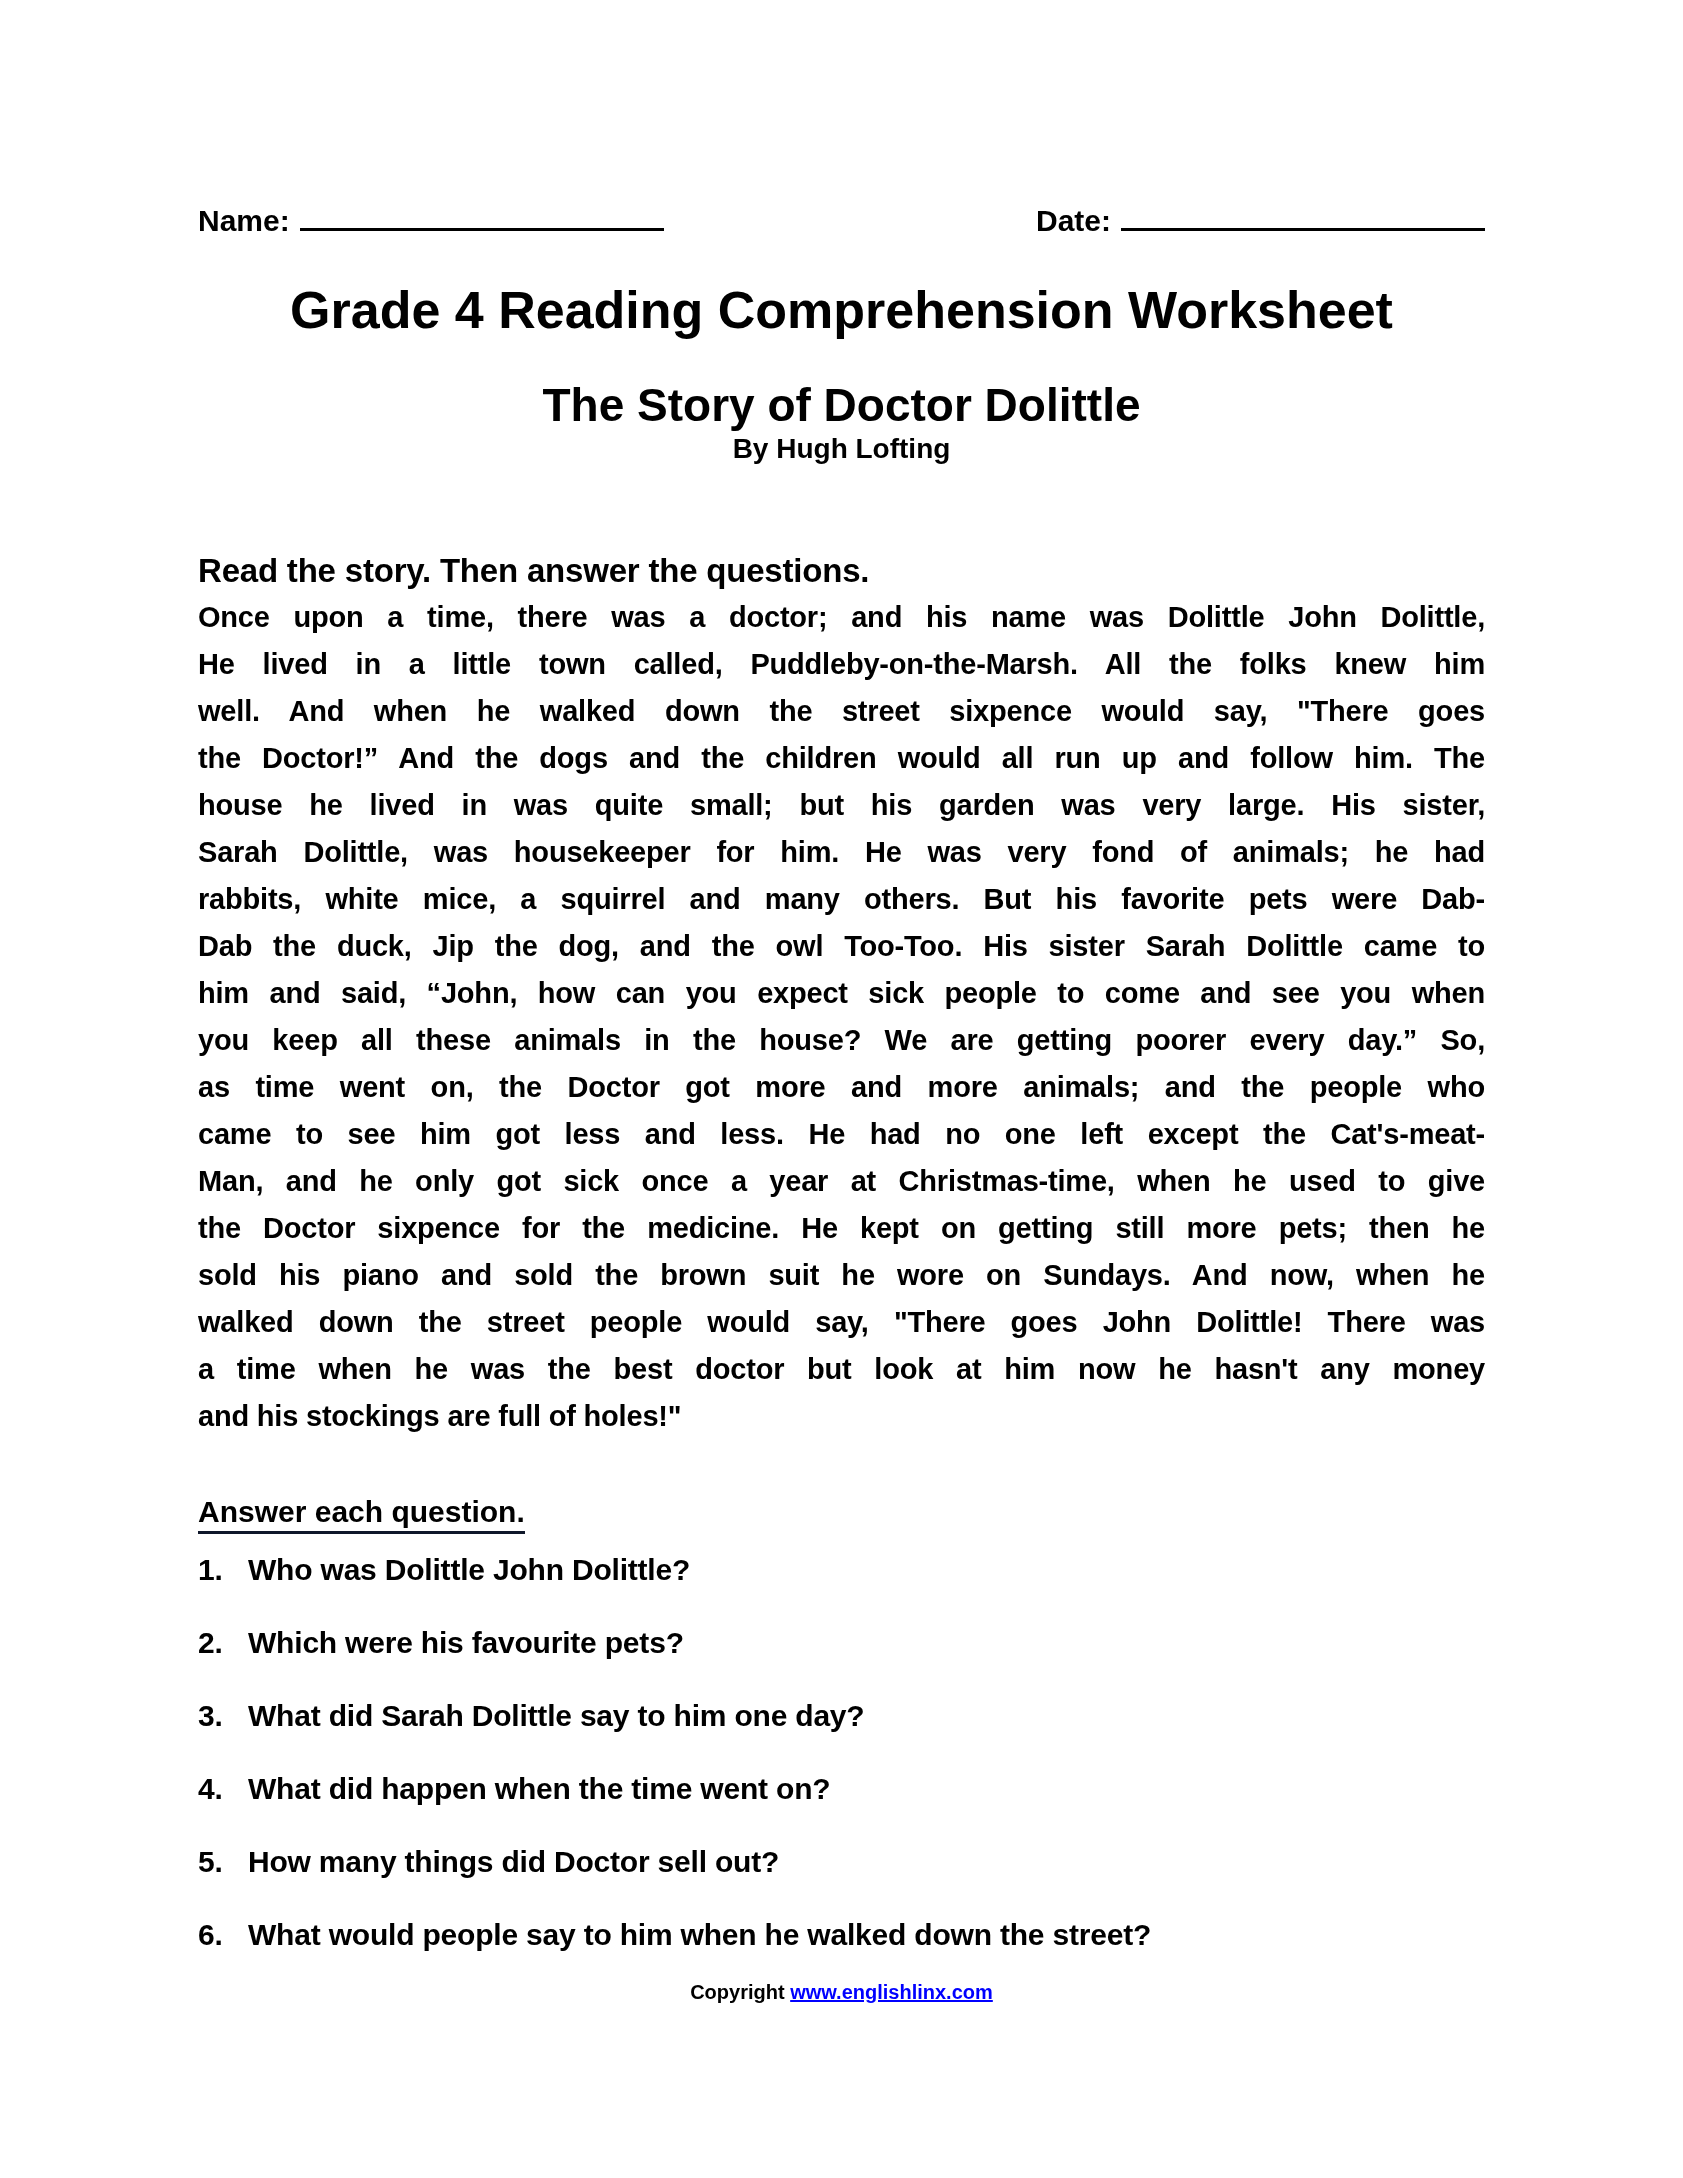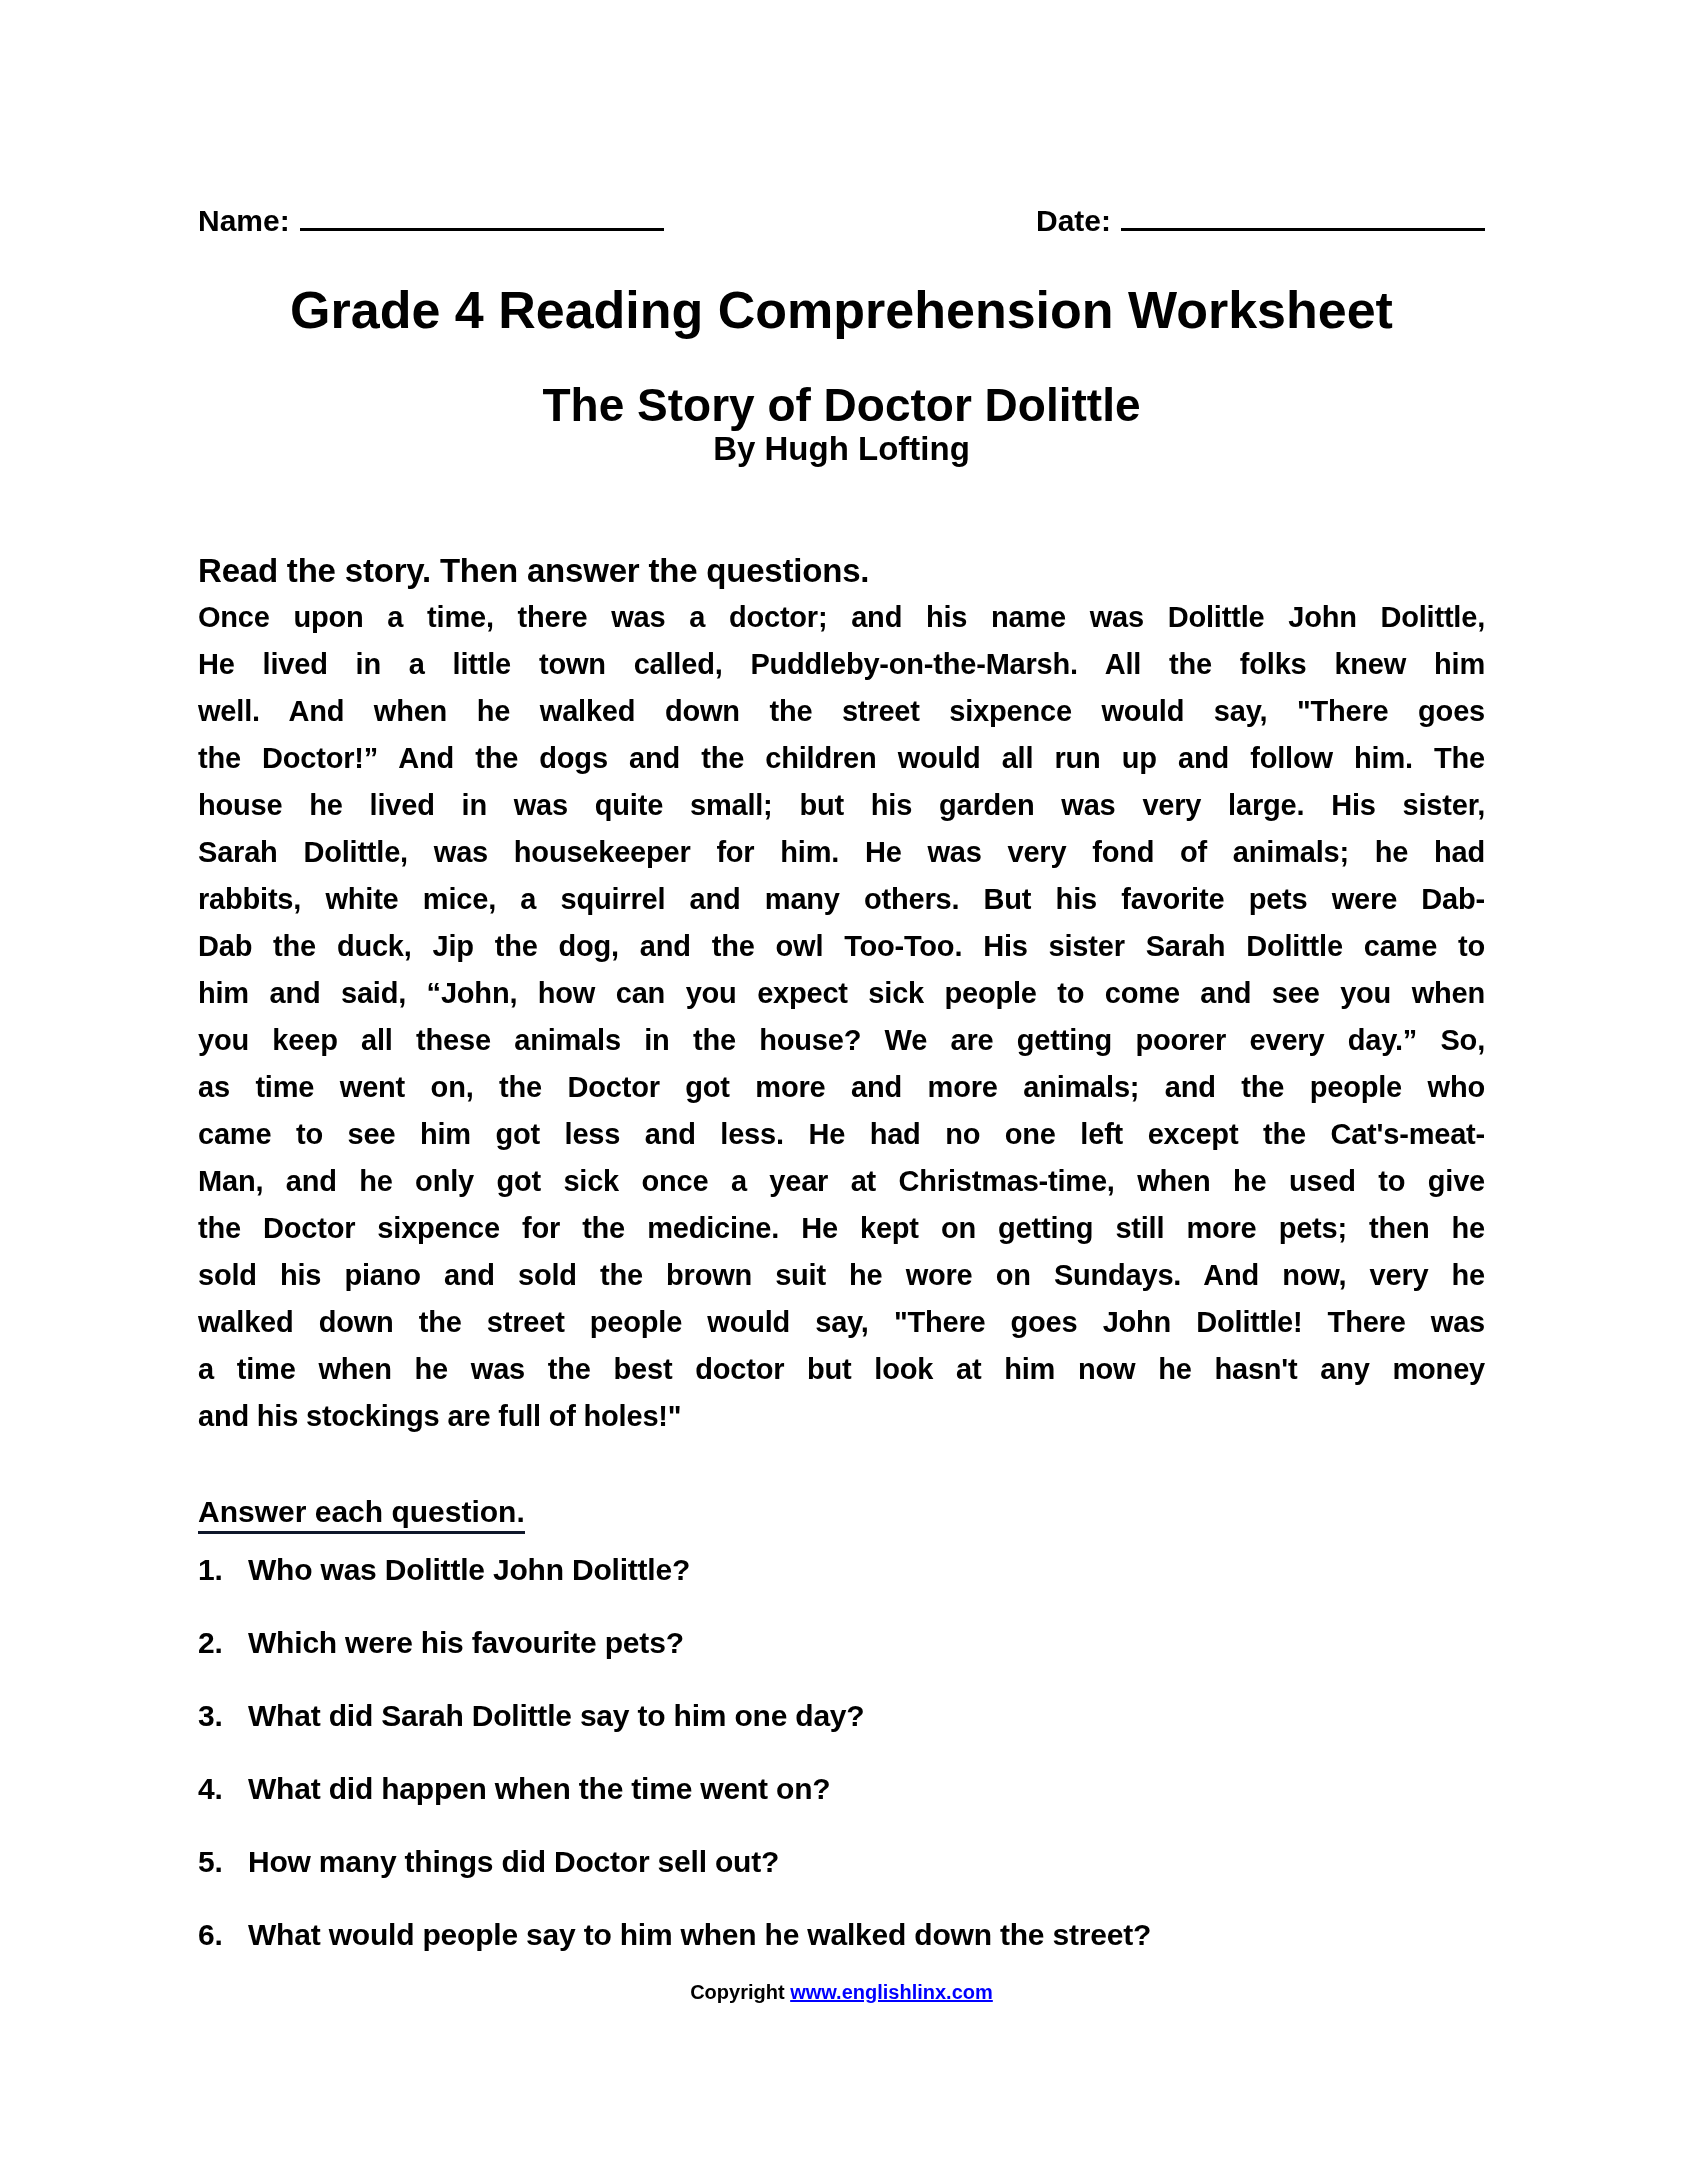--- a/index.html
+++ b/index.html
@@ -45,21 +45,21 @@
     margin-top: 48px;
   }
   .story-title {
     text-align: center;
     font-size: 46px;
     line-height: 42px;
     margin-top: 51px;
   }
   .story-byline {
     text-align: center;
-    font-size: 33px;
+    font-size: 28px;
     line-height: 30px;
     margin-top: 8px;
   }
   .instruction {
     font-size: 33px;
     line-height: 47px;
     margin-top: 83px;
     letter-spacing: -0.2px;
   }
   .story-block { margin: 0; }
@@ -153,21 +153,21 @@
       <div class="story-line">you keep all these animals in the house? We are getting poorer every day.” So,</div>
 
       <div class="story-line">as time went on, the Doctor got more and more animals; and the people who</div>
 
       <div class="story-line">came to see him got less and less. He had no one left except the Cat's-meat-</div>
 
       <div class="story-line">Man, and he only got sick once a year at Christmas-time, when he used to give</div>
 
       <div class="story-line">the Doctor sixpence for the medicine. He kept on getting still more pets; then he</div>
 
-      <div class="story-line">sold his piano and sold the brown suit he wore on Sundays. And now, very he</div>
+      <div class="story-line">sold his piano and sold the brown suit he wore on Sundays. And now, when he</div>
 
       <div class="story-line">walked down the street people would say, "There goes John Dolittle! There was</div>
 
       <div class="story-line">a time when he was the best doctor but look at him now he hasn't any money</div>
 
       <div class="story-line">and his stockings are full of holes!"</div>
     </div>
 
   <div class="answer-heading">
     <span class="underlined">Answer each question.</span>

